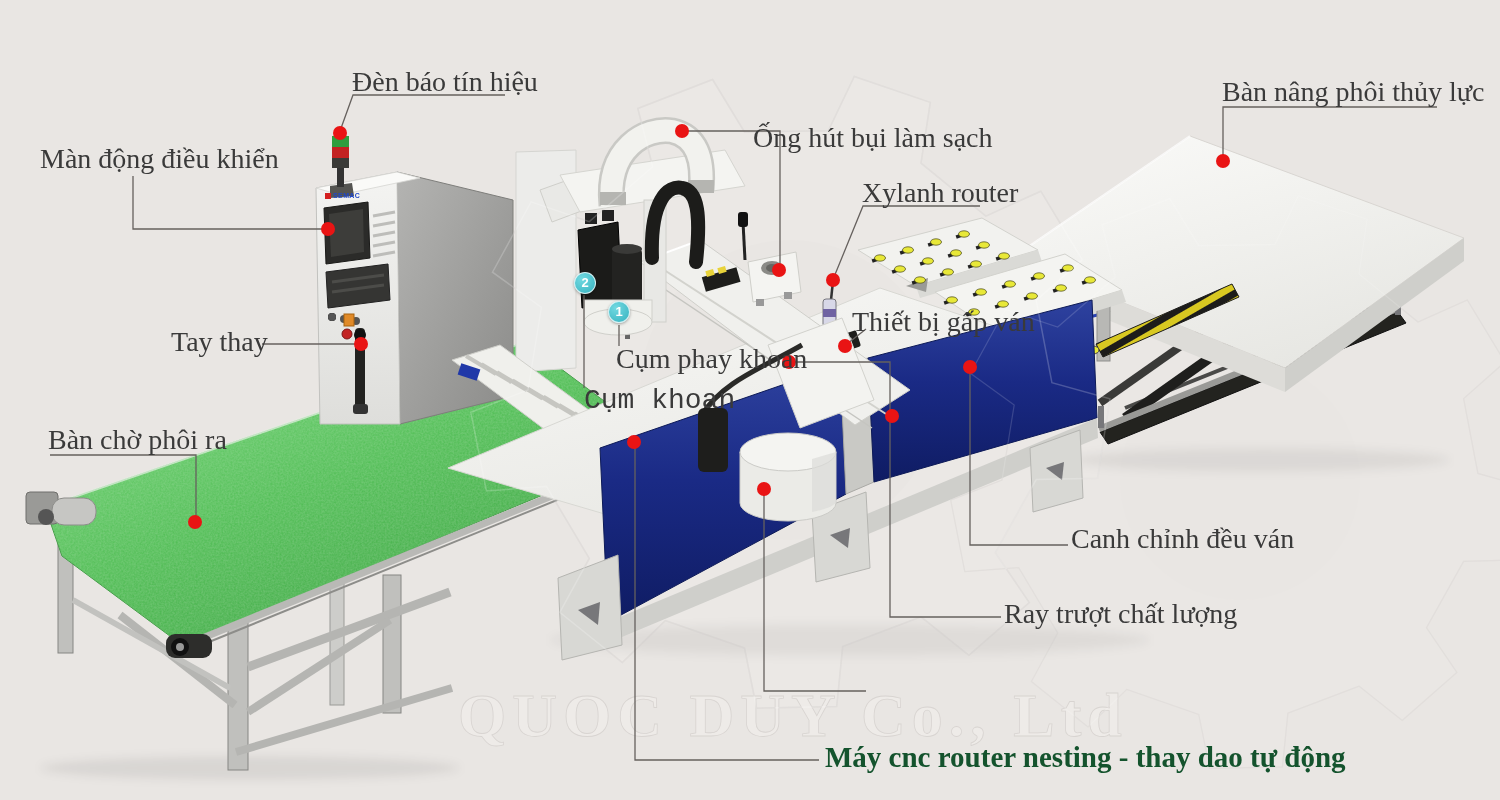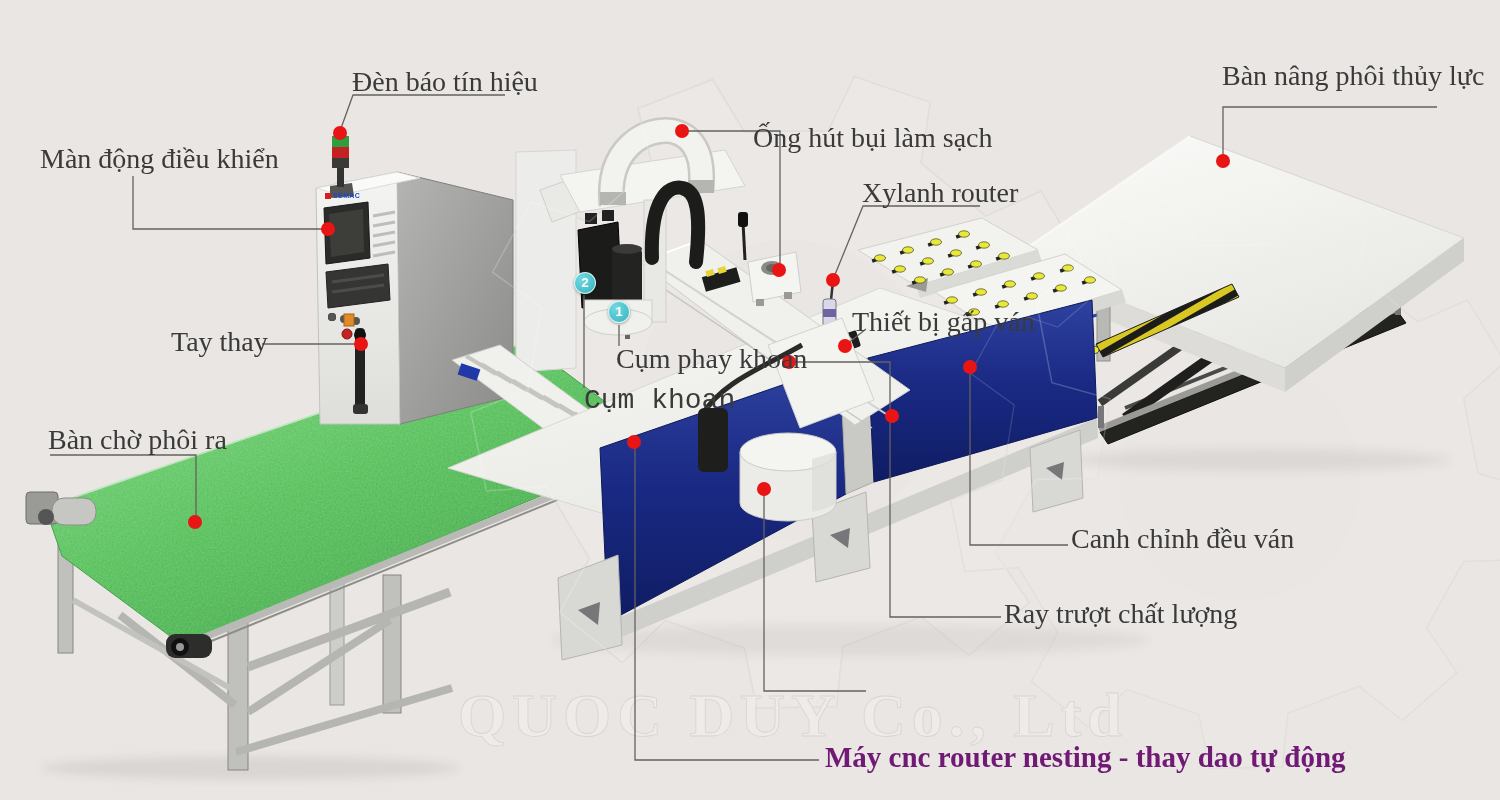--- a/index.html
+++ b/index.html
@@ -1,20 +1,20 @@
 <!DOCTYPE html>
 <html><head>
 <meta charset="utf-8">
 <style>
   html,body{margin:0;padding:0;}
   .stage{position:relative;width:1500px;height:800px;background:#e9e6e3;overflow:hidden;
          font-family:"Liberation Serif","DejaVu Serif",serif;}
   .stage svg{position:absolute;left:0;top:0;}
   .lbl{position:absolute;font-size:28px;color:#3a3a3a;white-space:nowrap;line-height:24px;}
-  .ttl{position:absolute;font-size:29px;font-weight:bold;color:#701a75;white-space:nowrap;}
+  .ttl{position:absolute;font-size:29px;font-weight:bold;color:#14532d;white-space:nowrap;}
   .badge{position:absolute;width:22px;height:22px;border-radius:50%;
          background:radial-gradient(circle at 35% 30%,#72d9e1,#35b2bf);
          color:#fff;font:bold 13px/20px "Liberation Sans",sans-serif;text-align:center;
          border:1px solid rgba(255,255,255,.75);box-sizing:border-box;
          box-shadow:0 1px 3px rgba(0,0,0,.35);}
   .cab-logo{position:absolute;left:325px;top:192px;font:bold 7px "Liberation Sans",sans-serif;
          color:#1f47c9;letter-spacing:.4px;display:flex;align-items:center;gap:2px;}
   .cab-logo i{display:inline-block;width:6px;height:6px;background:#d42020;}
 </style>
 </head>
@@ -414,21 +414,21 @@
       <span>SEMAC</span>
 </div>
 
 <div class="badge" style="left:608px;top:301px;">1</div>
 <div class="badge" style="left:574px;top:272px;">2</div>
 
 <div class="lbl" style="left:352px;top:70px;">Đèn báo tín hiệu</div>
 <div class="lbl" style="left:40px;top:147px;">Màn động điều khiển</div>
 <div class="lbl" style="left:753px;top:104px;margin-top:22px;">Ống hút bụi làm sạch</div>
 <div class="lbl" style="left:862px;top:181px;">Xylanh router</div>
-<div class="lbl" style="left:1222px;top:64px;">Bàn nâng phôi thủy lực</div>
+<div class="lbl" style="left:1222px;top:80px;">Bàn nâng phôi thủy lực</div>
 <div class="lbl" style="left:171px;top:330px;">Tay thay</div>
 <div class="lbl" style="left:852px;top:310px;">Thiết bị gấp ván</div>
 <div class="lbl" style="left:616px;top:347px;">Cụm phay khoan</div>
 <div class="lbl" style="left:584px;top:389px;font-family:Liberation Mono, monospace;">Cụm khoan</div>
 <div class="lbl" style="left:48px;top:428px;">Bàn chờ phôi ra</div>
 <div class="lbl" style="left:1071px;top:527px;">Canh chỉnh đều ván</div>
 <div class="lbl" style="left:1004px;top:602px;">Ray trượt chất lượng</div>
 
 <div class="ttl" style="left:825px;top:741px;">Máy cnc router nesting - thay dao tự động</div>
 

